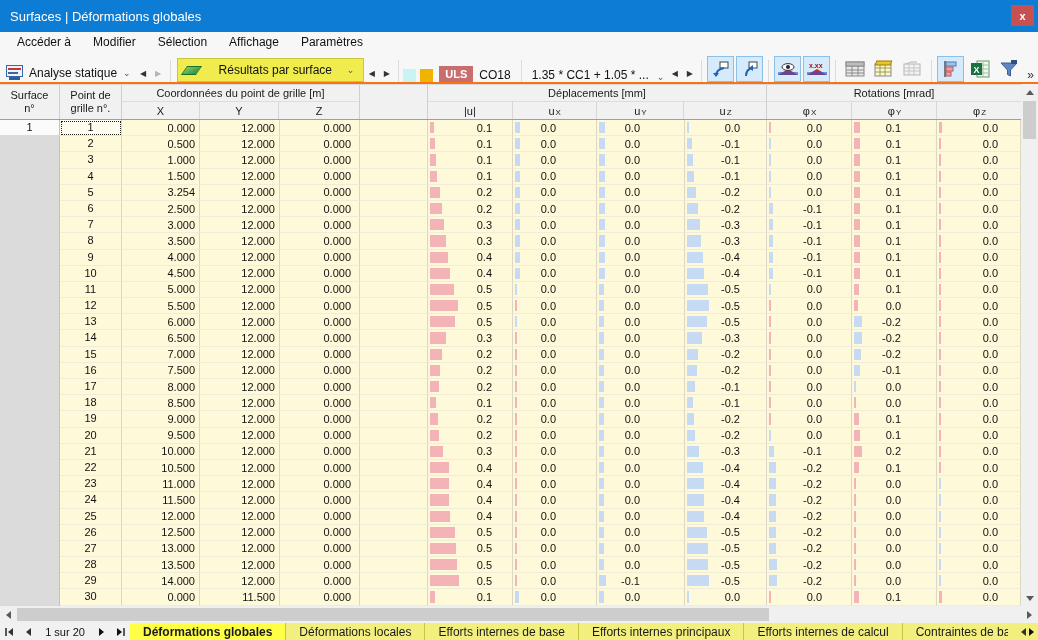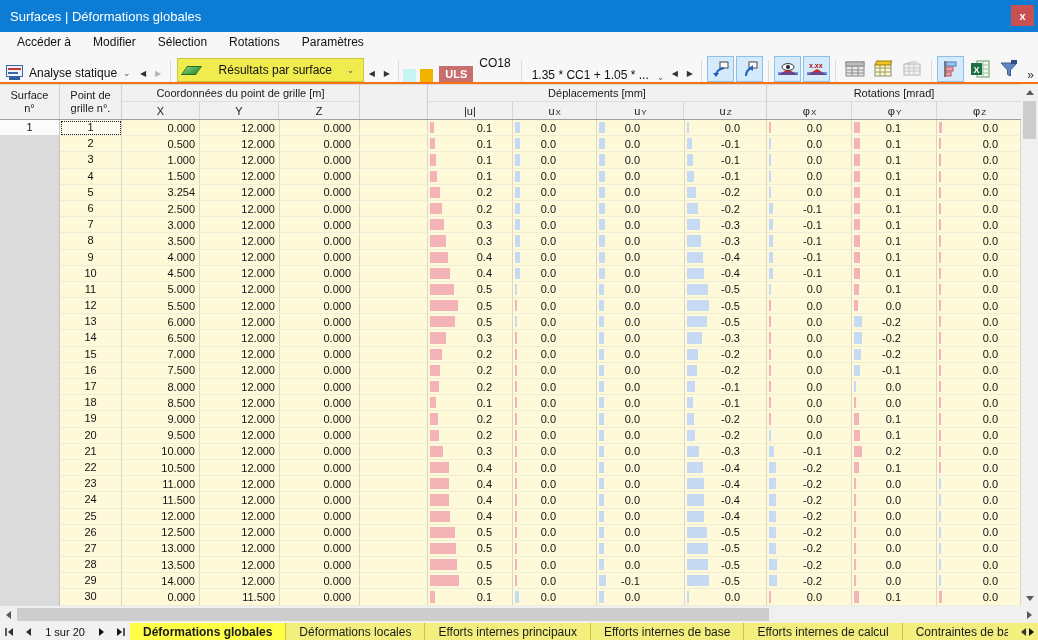--- a/index.html
+++ b/index.html
@@ -21,21 +21,21 @@
   .tsep { width:1px; height:22px; background:#dcdcdc; margin:0 4px; flex:none; }
   .arrow-btn { width:15px; height:18px; display:flex; align-items:center; justify-content:center; font-size:8px; color:#333; flex:none; }
   .arrow-btn.disabled { color:#b5b5b5; }
   .chev { font-size:9px; color:#555; margin:0 3px 0 6px; }
   .combo-plain { display:flex; align-items:center; padding:2px 2px; }
   .combo-yellow { display:flex; align-items:center; background:#f0ec4e; border:1px solid #cbc73a; height:24px; width:292px; padding:0 6px; margin-left:2px; }
   .combo-yellow .lbl { margin-left:20px; }
   .combo-yellow .chev { margin-left:auto; }
   .swatch { width:13px; height:13px; flex:none; margin-right:4px; }
   .uls-badge { background:#c96e6e; color:#fff; font-size:11px; font-weight:bold; padding:2px 6px; margin:0 4px 0 2px; }
-  .case-lbl { margin:0 6px 12px 2px; }
+  .case-lbl { margin:0 6px 0 2px; }
   .formula-lbl { margin:0 2px 0 6px; }
   .tool-btn { width:27px; height:26px; border:1px solid transparent; display:flex; align-items:center; justify-content:center; flex:none; margin:0 1px; }
   .tool-btn.toggled { background:#d5eafa; border-color:#8cc0e6; }
   .overflow-chip { font-size:12px; color:#333; margin-left:4px; }
 
   .icon-analysis { width:17px; height:15px; position:relative; flex:none; }
   .icon-analysis .scr { position:absolute; inset:0 0 3px 0; background:#eef4fb; border:1px solid #3a66a8; }
   .icon-analysis .ln1 { position:absolute; left:2px; right:2px; top:3px; height:2px; background:#cc3333; }
   .icon-analysis .ln2 { position:absolute; left:2px; right:5px; top:7px; height:2px; background:#3a66a8; }
   .icon-analysis .base { position:absolute; left:3px; right:3px; bottom:0; height:3px; background:#2f5c9e; }
@@ -114,21 +114,21 @@
     <span class="title">Surfaces | Déformations globales</span>
     <div class="close-btn">
       <span>x</span>
     </div>
   </div>
 
   <div class="menubar" id="menubar">
       <div class="mitem">Accéder à</div>
       <div class="mitem">Modifier</div>
       <div class="mitem">Sélection</div>
-      <div class="mitem">Rotations</div>
+      <div class="mitem">Affichage</div>
       <div class="mitem">Paramètres</div>
     </div>
 
   <div class="toolbar">
     <div class="combo-plain">
       <span class="icon-analysis">
           <span class="scr"></span>
           <span class="ln1"></span>
           <span class="ln2"></span>
           <span class="base"></span>
@@ -1574,22 +1574,22 @@
           <span class="tri-right sm"></span>
         </span>
       <span class="nbtn">
           <span class="tri-right sm"></span>
           <span class="bar-l"></span>
         </span>
     </div>
     <div class="tabs" id="tabs">
         <div class="tab active">Déformations globales</div>
         <div class="tab">Déformations locales</div>
+        <div class="tab">Efforts internes de base</div>
         <div class="tab">Efforts internes principaux</div>
-        <div class="tab">Efforts internes de base</div>
         <div class="tab">Efforts internes de calcul</div>
         <div class="tab">Contraintes de base</div>
       </div>
     <div class="tab-scroll">
       <span class="tri-left sm"></span>
       <span class="tri-right sm"></span>
     </div>
   </div>
 
 </div>

